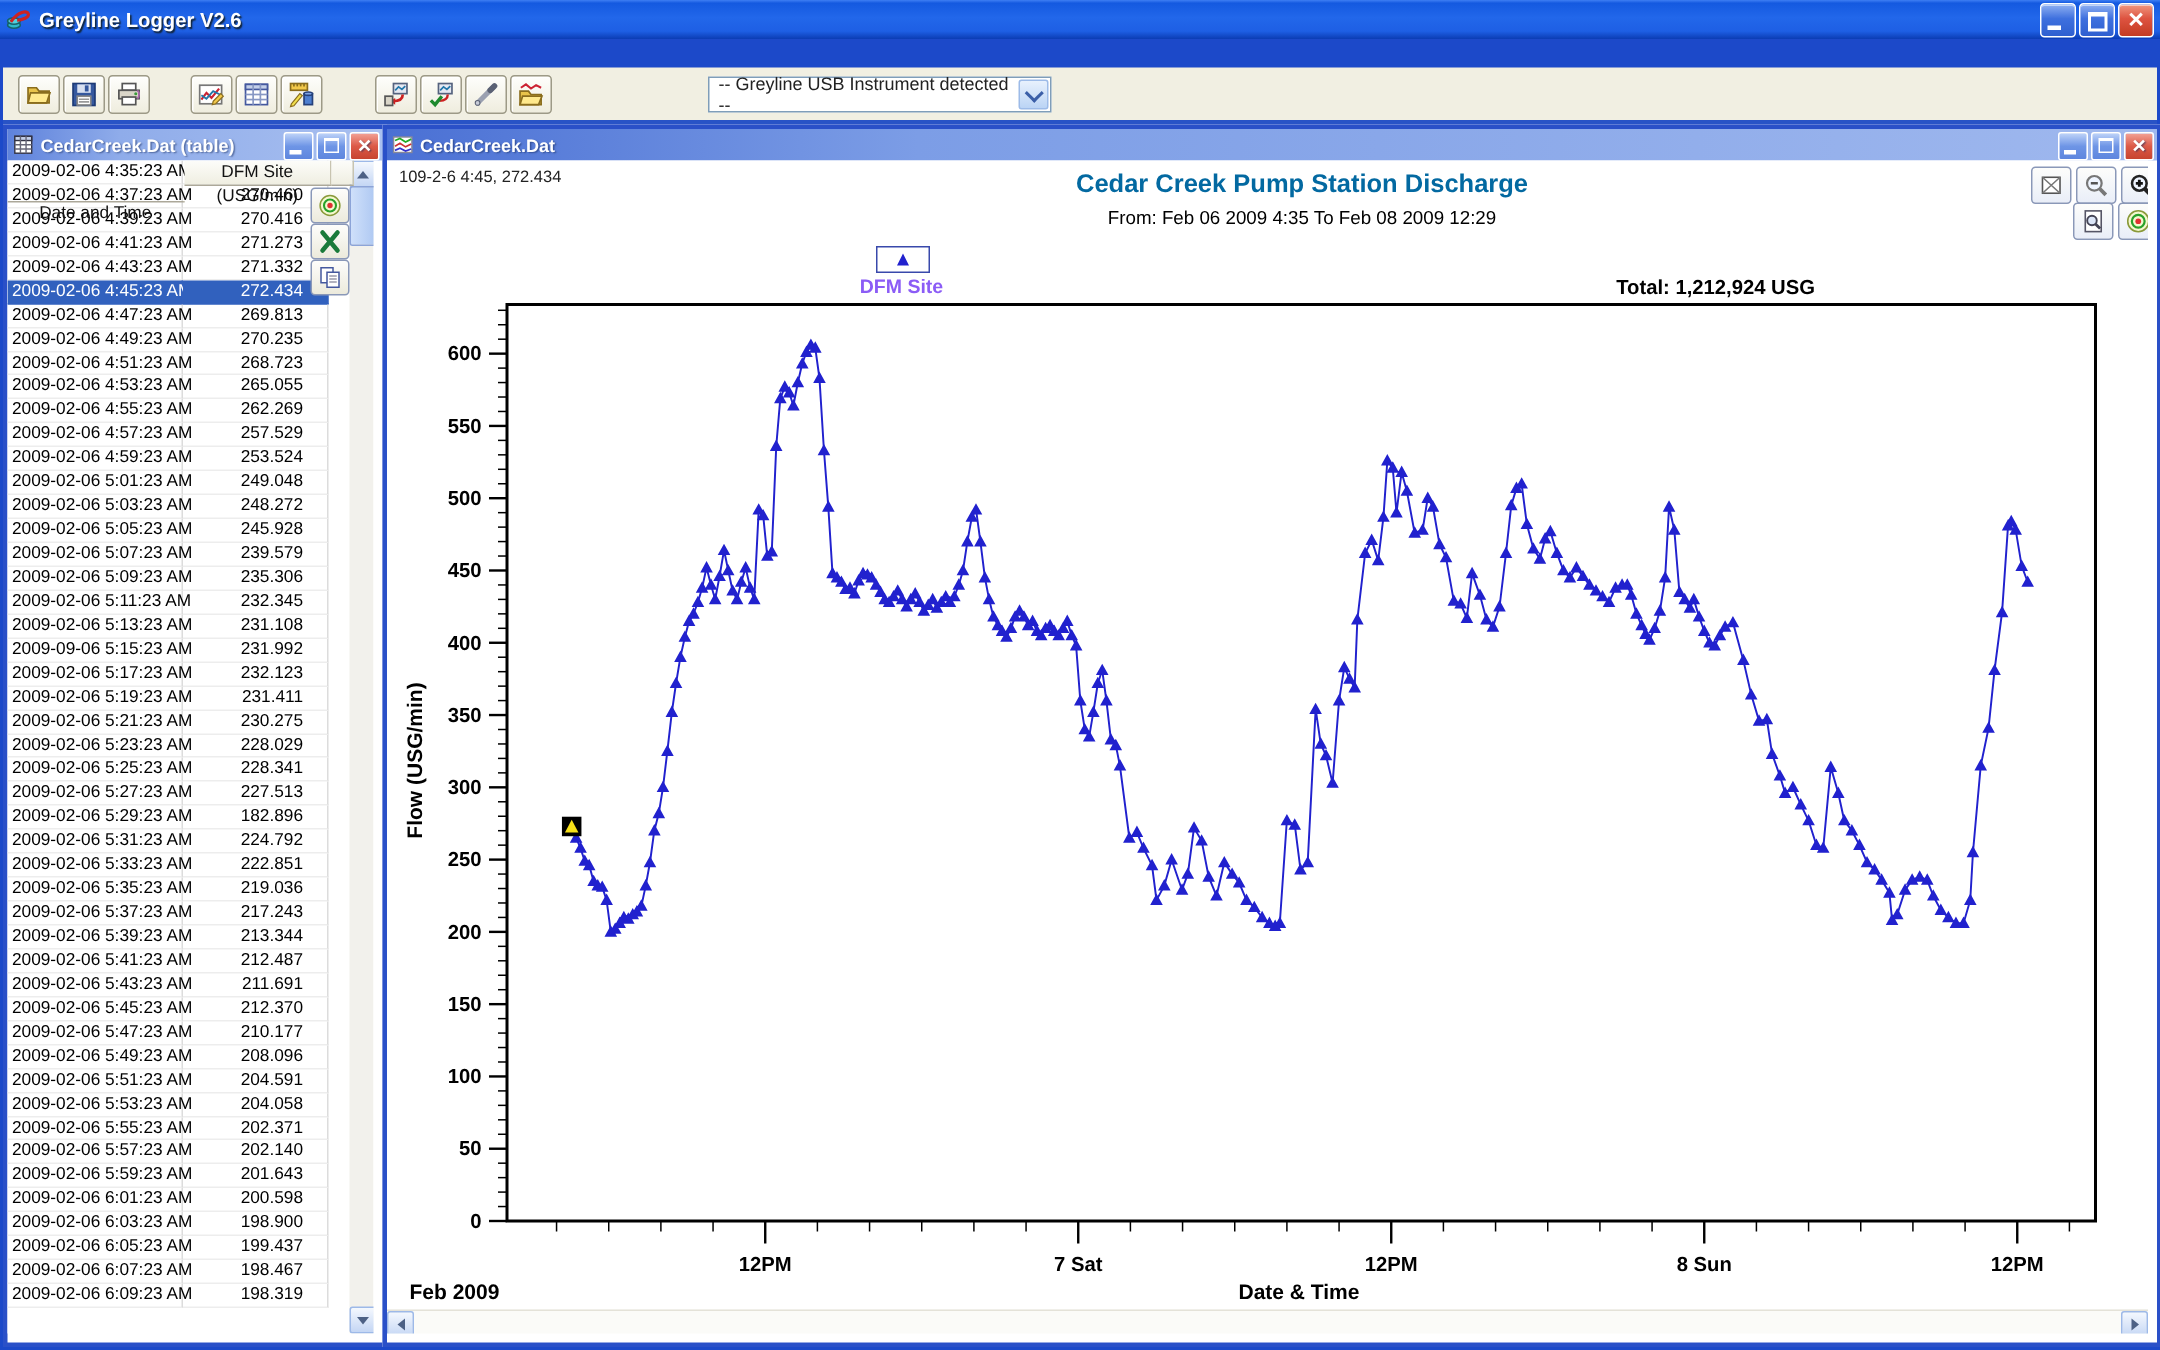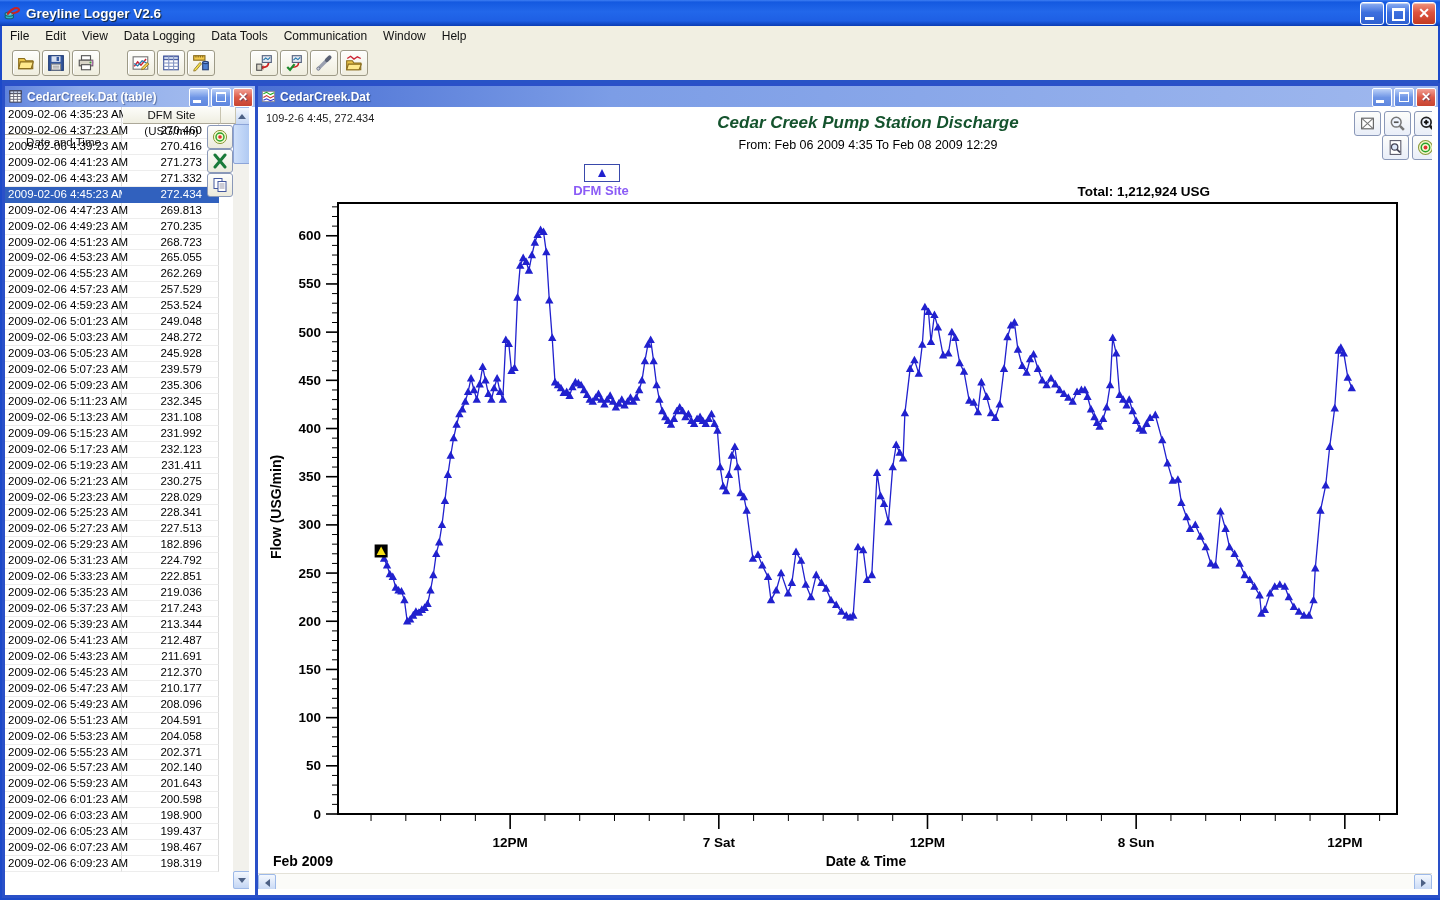--- a/index.html
+++ b/index.html
@@ -83,21 +83,21 @@
   
   #chartcontent{position:relative;width:1174px;height:782px;background:#fff;overflow:hidden;
     font-family:"Liberation Sans",sans-serif;}
   #readout{position:absolute;left:8px;top:5px;font-size:11px;color:#222;}
   #charttools1{position:absolute;left:1096px;top:4px;display:flex;gap:3px;}
   #charttools2{position:absolute;left:1124px;top:28px;display:flex;gap:3px;}
   .ctbtn{width:25px;height:23px;background:linear-gradient(180deg,#FDFDFB,#E9EEF8);
     border:1px solid #8A98B8;border-radius:3px;display:flex;align-items:center;justify-content:center;}
   .ctbtn .ic{width:17px;height:17px;}
   #charttitle{position:absolute;left:310px;top:6px;width:600px;text-align:center;
-    font-size:17px;font-weight:bold;color:#14532d;font-style:italic;}
+    font-size:17px;font-weight:bold;color:#0369a1;}
   #chartsub{position:absolute;left:310px;top:31px;width:600px;text-align:center;font-size:12.5px;color:#000;}
   #legendbox{position:absolute;left:326px;top:57px;width:34px;height:16px;border:1px solid #3949AB;
     display:flex;align-items:center;justify-content:center;}
   .legtri{width:0;height:0;border-left:4.5px solid transparent;border-right:4.5px solid transparent;
     border-bottom:8px solid #2121CE;}
   #legendlabel{position:absolute;left:293px;top:76px;width:100px;text-align:center;
     font-size:13px;font-weight:bold;color:#8b5cf6;}
   #totallabel{position:absolute;left:700px;top:77px;width:252px;text-align:right;
     font-size:13.5px;font-weight:bold;color:#000;}
   #ylabel{position:absolute;left:-52px;top:392px;width:140px;text-align:center;font-size:14px;font-weight:bold;
@@ -127,32 +127,28 @@
         </div>
       <div class="xpbtn">
           <span class="glyph-max"></span>
         </div>
       <div class="xpbtn close">
           <span class="glyph-x">✕</span>
         </div>
     </div>
   </div>
 
-  <div id="menubar">
-      <div class="menuitem">File</div>
-      <div class="menuitem">Edit</div>
-      <div class="menuitem">View</div>
-      <div class="menuitem">Data Logging</div>
-      <div class="menuitem">Data Tools</div>
-      <div class="menuitem">Communication</div>
-      <div class="menuitem">Window</div>
-      <div class="menuitem">Help</div>
+
+  <div id="toolbar">
+    <div id="devdrop">
+      <span class="val">-- Greyline USB Instrument detected --</span>
+      <span class="arrowbtn">
+          <span class="chev"></span>
+        </span>
     </div>
-
-  <div id="toolbar">
   <div class="tbgroup" style="left: 10px;">
         <div class="tbbtn">
           <span class="ic"><svg viewBox="0 0 16 16">
               <path d="M1.5 4h5l1.5 2H14v7H1.5z" fill="#E8C34A" stroke="#8A6D1D"></path>
               <path d="M3 7h11.5l-2 6H1.5z" fill="#FFE98C" stroke="#8A6D1D"></path>
             </svg></span>
         </div>
         <div class="tbbtn">
           <span class="ic"><svg viewBox="0 0 16 16">
               <rect x="1.5" y="1.5" width="13" height="13" fill="#35589E" stroke="#1D3A75"></rect>
@@ -326,21 +322,21 @@
             </div>
             <div class="trow">
               <span class="c1">2009-02-06 5:01:23 AM</span>
               <span class="c2">249.048</span>
             </div>
             <div class="trow">
               <span class="c1">2009-02-06 5:03:23 AM</span>
               <span class="c2">248.272</span>
             </div>
             <div class="trow">
-              <span class="c1">2009-03-06 5:05:23 AM</span>
+              <span class="c1">2009-02-06 5:05:23 AM</span>
               <span class="c2">245.928</span>
             </div>
             <div class="trow">
               <span class="c1">2009-02-06 5:07:23 AM</span>
               <span class="c2">239.579</span>
             </div>
             <div class="trow">
               <span class="c1">2009-02-06 5:09:23 AM</span>
               <span class="c2">235.306</span>
             </div>

